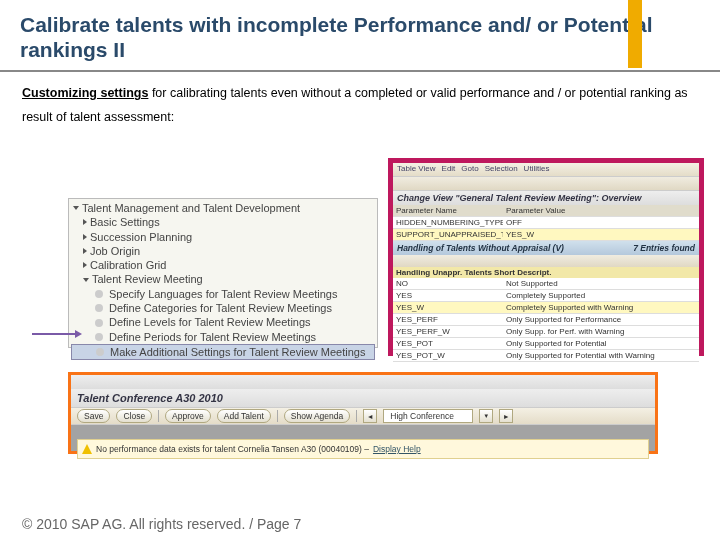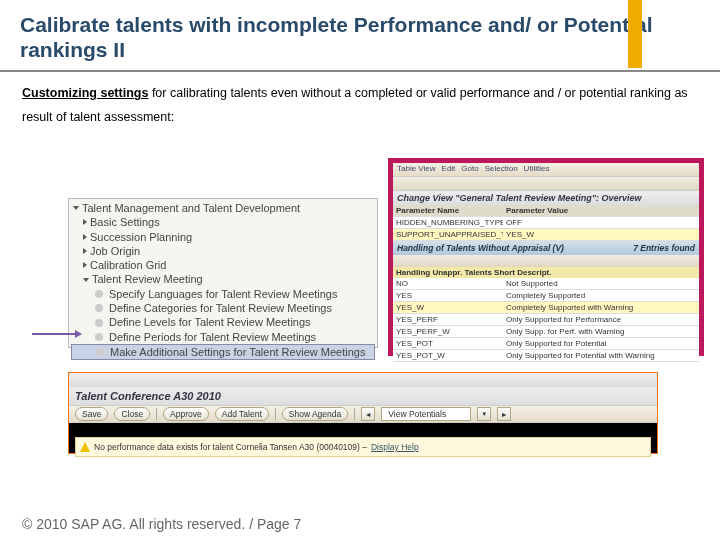--- a/index.html
+++ b/index.html
@@ -22,24 +22,24 @@
 .highlighted{background:#c8d4e6;border:1px solid #88a}
 .dot{width:8px;height:8px;background:#ccc;border-radius:50%;display:inline-block;margin-right:3px}
 .arrow{position:absolute;left:32px;top:333px;width:44px;height:2px;background:#7a5aa7}
 .arrow:after{content:'';position:absolute;right:-6px;top:-3px;border-left:7px solid #7a5aa7;border-top:4px solid transparent;border-bottom:4px solid transparent}
 .right-panel{position:absolute;left:388px;top:158px;width:316px;height:198px;border:5px solid #be185d;background:#f4f4ee;font-size:8px}
 .rp-toolbar{background:linear-gradient(#f4f0e4,#e4dcc8);height:14px;display:flex;gap:6px;padding:1px 4px;border-bottom:1px solid #ccc}
 .rp-toolbar span{color:#446}
 .rp-title{background:linear-gradient(#eee,#ddd);padding:2px 4px;font-weight:bold;color:#334;font-size:9px;font-style:italic}
 .rp-grid{display:grid;grid-template-columns:110px 1fr;font-size:8px}
 .rp-grid div{border-bottom:1px solid #ddd;padding:1px 3px;background:#fff}
-.rp-grid .hd{background:#e0dccc;font-weight:bold}
+.rp-grid .hd{background:#e0dccc;font-weight:normal}
 .rp-sel{background:#fff8c0 !important}
 .rp-subtitle{background:linear-gradient(#d0e0ec,#b4c8dc);padding:2px 4px;font-weight:bold;font-style:italic;color:#234;font-size:8.5px;display:flex;justify-content:space-between}
-.bottom-panel{position:absolute;left:68px;top:372px;width:590px;height:82px;border:1px solid #f97316;background:#000000;font-size:9px}
+.bottom-panel{position:absolute;left:68px;top:372px;width:590px;height:82px;border:3px solid #f97316;background:#a3a3a3;font-size:9px}
 .bp-title{background:linear-gradient(#eee,#ddd);padding:3px 6px;font-weight:bold;font-style:italic;color:#334;font-size:11px}
 .bp-toolbar{background:linear-gradient(#f4f0e4,#e4dcc8);height:18px;display:flex;align-items:center;gap:6px;padding:2px 6px;border-top:1px solid #ccc;border-bottom:1px solid #ccc}
 .bp-btn{background:linear-gradient(#fff,#e4e0d0);border:1px solid #b0a880;padding:1px 6px;border-radius:7px;font-size:8.5px}
 .bp-divider{width:1px;height:12px;background:#aaa}
 .bp-nav{background:linear-gradient(#fff,#e4e0d0);border:1px solid #b0a880;width:14px;height:14px;display:inline-flex;align-items:center;justify-content:center;font-size:7px}
 .bp-field{background:#fff;border:1px solid #b0a880;padding:1px 6px;font-size:8.5px;min-width:90px}
 .bp-warn{margin:14px 6px 0;background:#fff8dc;border:1px solid #e0d090;padding:4px;display:flex;gap:4px;align-items:center;font-size:8.5px}
 .warnico{width:10px;height:10px;background:#f0c000;display:inline-block;clip-path:polygon(50% 0,100% 100%,0 100%)}
 .bp-warn a{color:#356;text-decoration:underline}
 .footer{position:absolute;bottom:8px;left:22px;font-size:14px;color:#666}
@@ -157,21 +157,21 @@
   <div class="bp-toolbar">
     <span class="bp-btn">Save</span>
     <span class="bp-btn">Close</span>
     <span class="bp-divider"></span>
     <span class="bp-btn">Approve</span>
     <span class="bp-btn">Add Talent</span>
     <span class="bp-divider"></span>
     <span class="bp-btn">Show Agenda</span>
     <span class="bp-divider"></span>
     <span class="bp-nav">◄</span>
-    <span class="bp-field">View Potentials</span>
+    <span class="bp-field">High Conference</span>
     <span class="bp-nav">▾</span>
     <span class="bp-nav">►</span>
   </div>
   <div class="bp-warn">
     <span class="warnico"></span>
     <span>No performance data exists for talent Cornelia Tansen A30 (00040109) – </span>
     <a href="#">Display Help</a>
   </div>
 </div>
 

